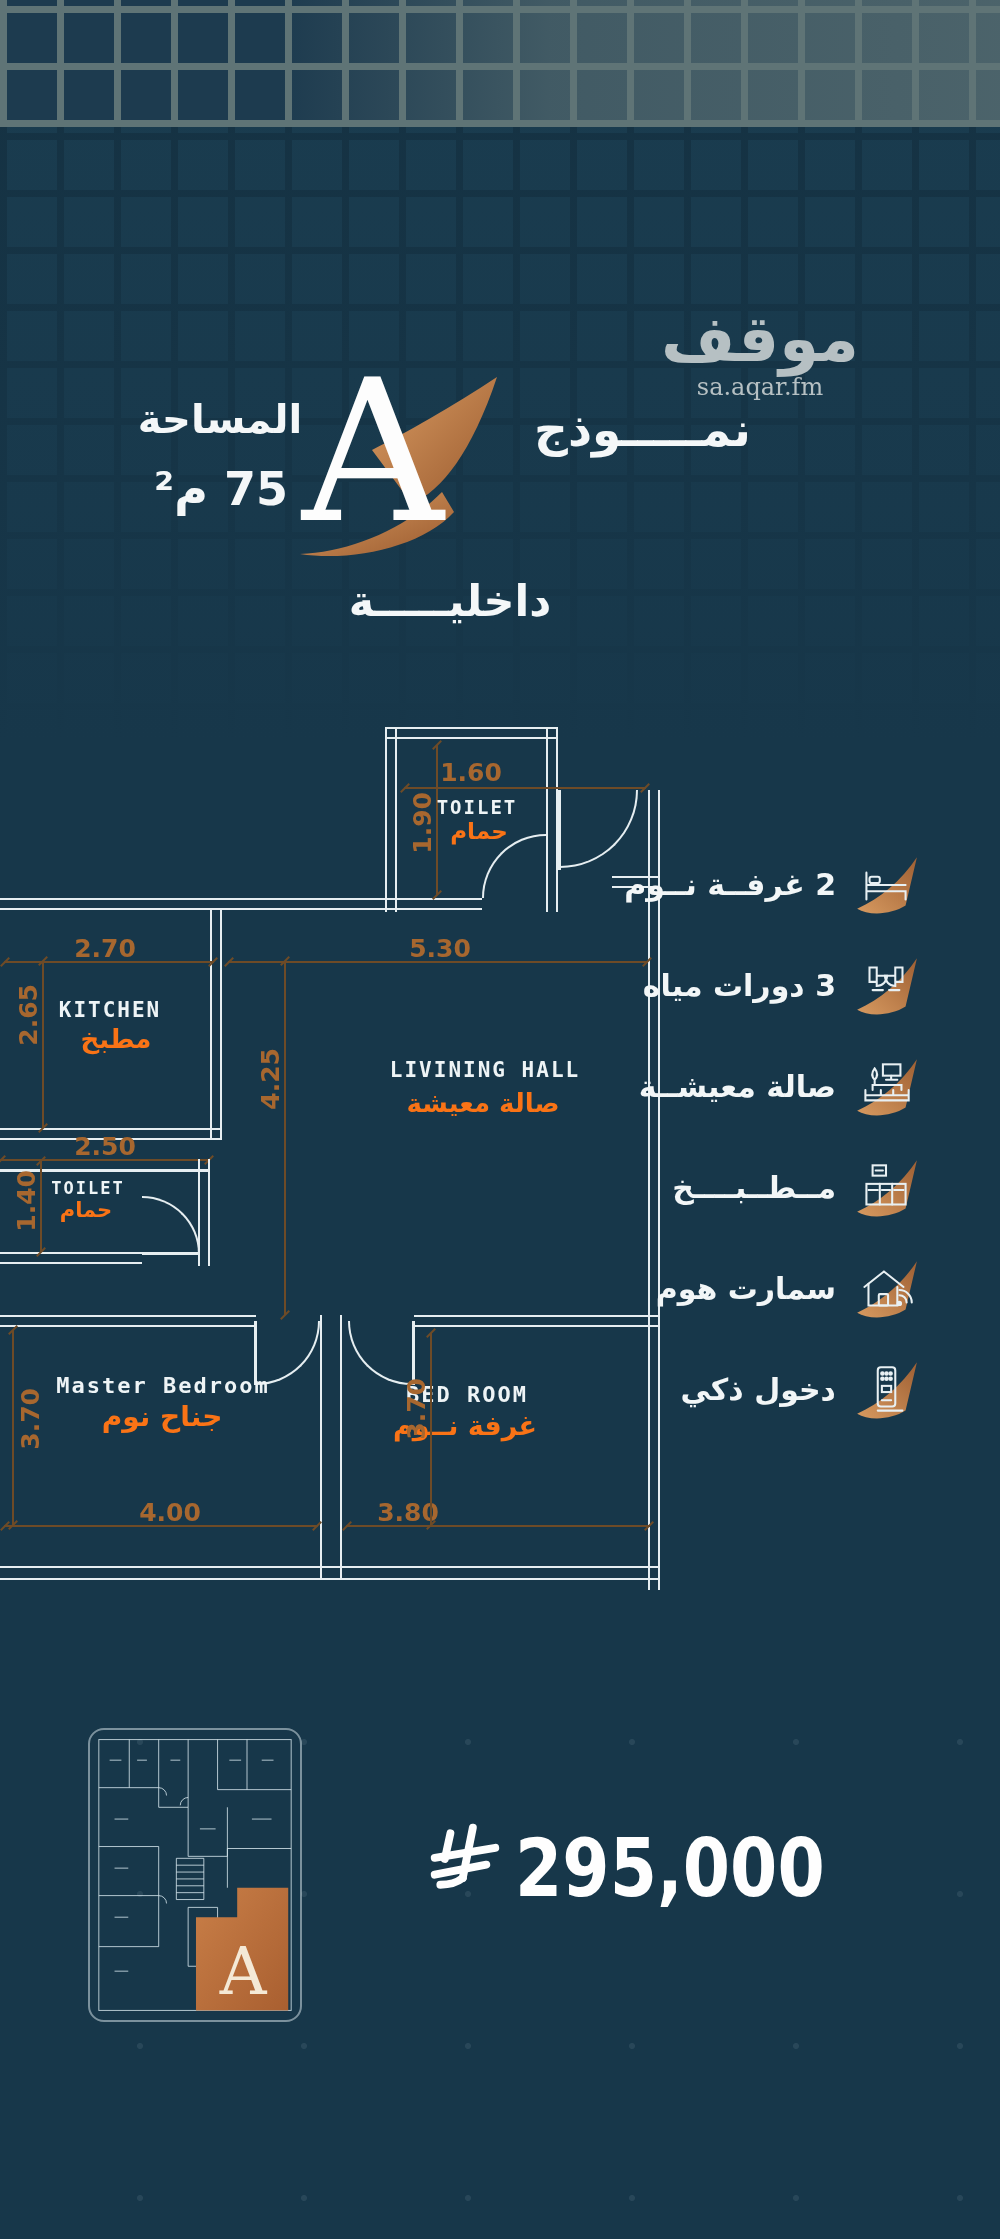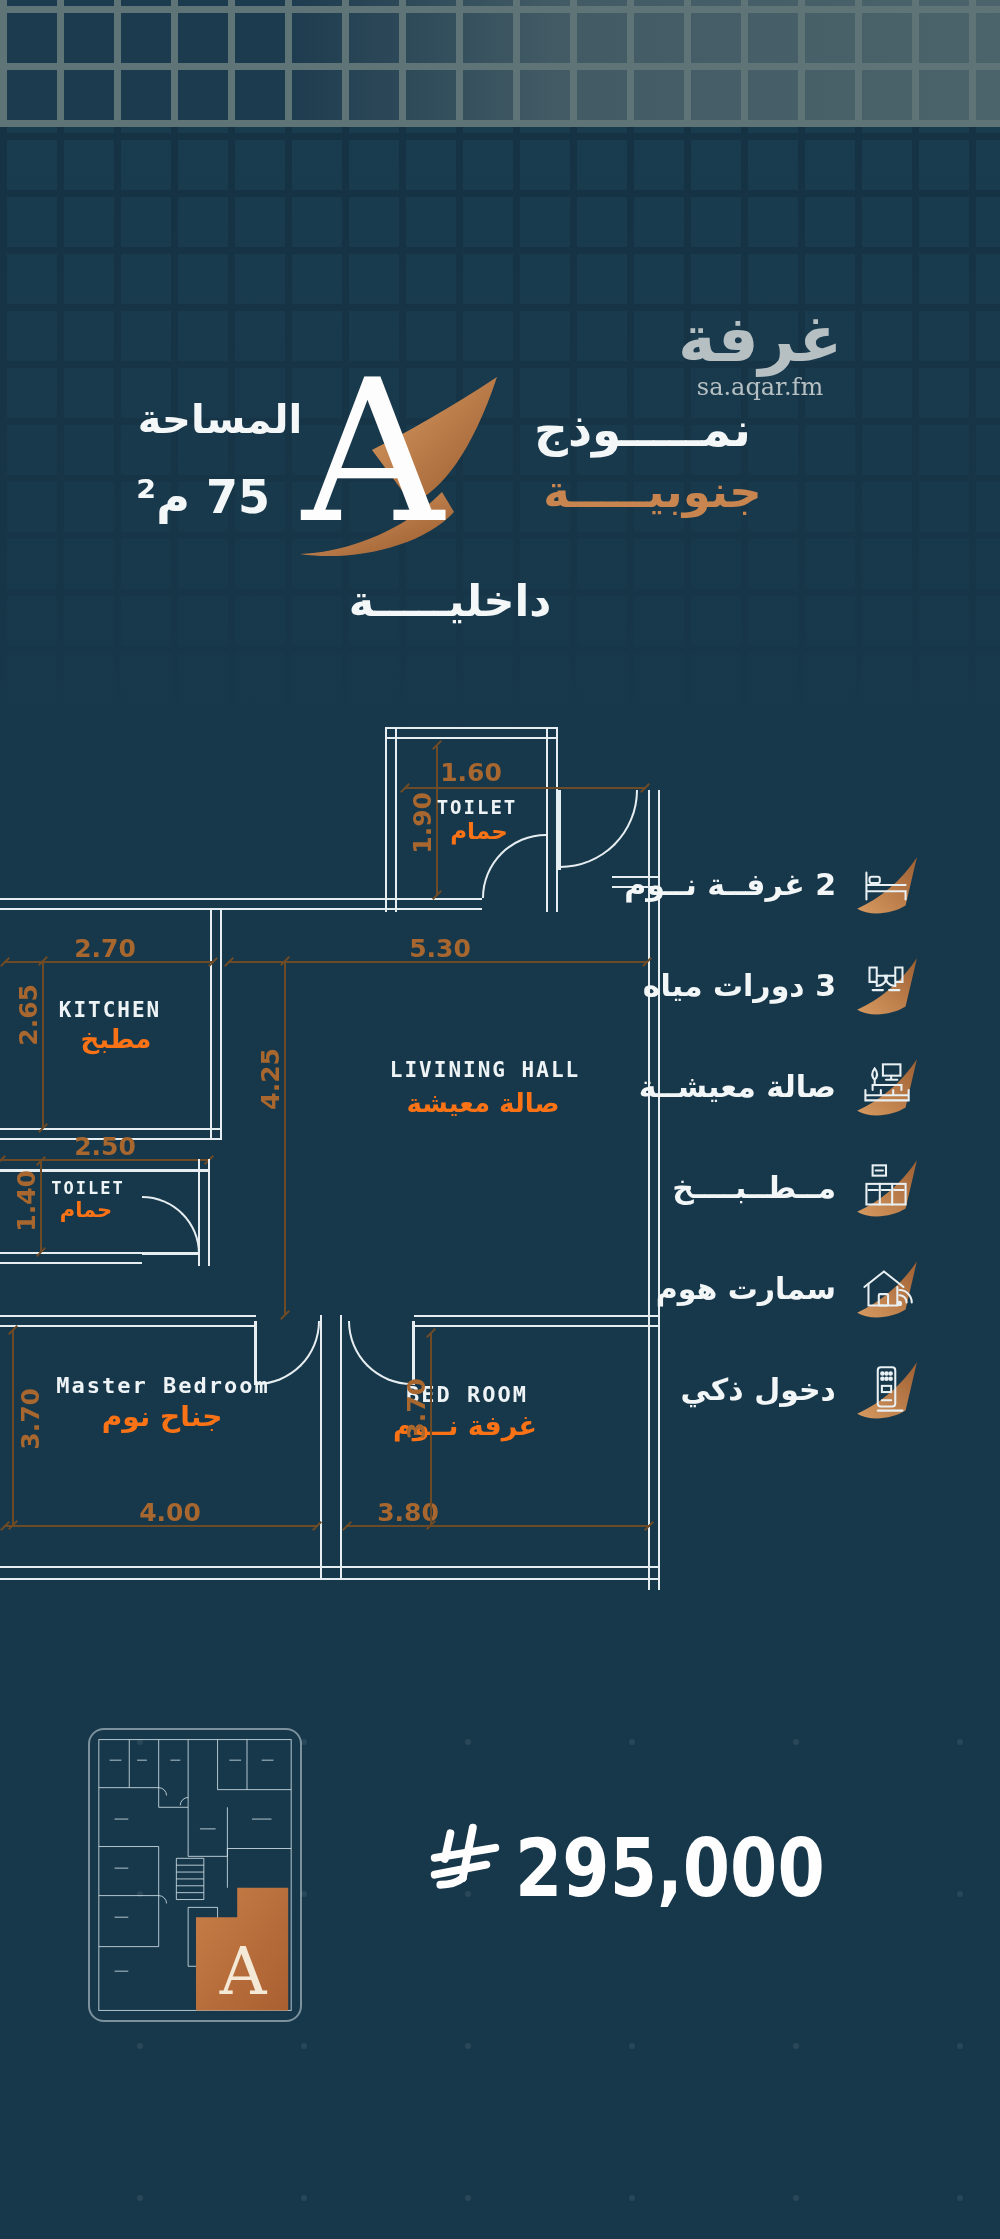--- a/index.html
+++ b/index.html
@@ -37,21 +37,21 @@
      background-image:radial-gradient(circle,rgba(190,215,225,.10) 2.5px,rgba(0,0,0,0) 3.5px);
      background-size:164px 152px;background-position:58px 26px;}
 
   
   .logo-ar{font-weight:700;font-size:64px;line-height:1.05;color:var(--logogray);text-align:center;}
   .logo-domain{font-family:"DejaVu Serif",serif;font-size:24px;color:var(--logogray);text-align:center;}
   .t-model{font-weight:700;font-size:47px;color:#f4f7f8;text-align:center;}
   .t-orient{font-weight:700;font-size:45px;color:var(--orange);text-align:center;}
   .t-interior{font-weight:700;font-size:43px;color:#f4f7f8;text-align:center;}
   .t-area{font-weight:700;font-size:40px;color:#f4f7f8;text-align:center;}
-  .t-areaval{font-weight:700;font-size:46px;color:#f4f7f8;text-align:center;margin-top:8px;}
+  .t-areaval{font-weight:700;font-size:46px;color:#f4f7f8;text-align:right;}
   .bigA{font-family:"DejaVu Serif",serif;font-size:196px;line-height:200px;color:#fdfdfd;}
 
   
   .hd{position:absolute;border-top:2.5px solid var(--wall);border-bottom:2.5px solid var(--wall);}
   .vd{position:absolute;border-left:2.5px solid var(--wall);border-right:2.5px solid var(--wall);}
   .hl{position:absolute;height:2.5px;background:var(--wall);}
   .leaf-v{position:absolute;width:2.5px;background:var(--wall);}
   .leaf-h{position:absolute;height:2.5px;background:var(--wall);}
   .arc{position:absolute;background:transparent;}
   .arc-tl{border-top:2.5px solid var(--wall);border-left:2.5px solid var(--wall);border-top-left-radius:100% 100%;}
@@ -92,41 +92,40 @@
 
   <div class="top-strip">
     <div class="sq"></div>
     <div class="fade"></div>
   </div>
   <div class="pattern"></div>
   <div class="pattern-fade"></div>
   <div class="dots"></div>
 
   <div class="abs" style="left:660px;top:306px;width:200px;">
-    <div class="logo-ar">غرفة</div>
+    <div class="logo-ar">موقف</div>
     <div class="logo-domain">sa.aqar.fm</div>
   </div>
 
   <div class="abs t-model" style="left:520px;top:402px;width:245px;" dir="rtl">نمـــــوذج</div>
 
   <svg class="abs" style="left:292px;top:372px;" width="215" height="200" viewBox="0 0 215 200">
     <defs>
       <linearGradient id="gA" x1="0" y1="0" x2="1" y2="1">
         <stop offset="0" stop-color="#d99c63"></stop>
           <stop offset="1" stop-color="#9a5a2e"></stop>
       </linearGradient>
     </defs>
     <path d="M205 5 C160 35 115 60 80 78 L120 132 C150 118 180 80 205 5 Z" fill="url(#gA)"></path>
     <path d="M150 120 C110 160 55 180 8 182 C60 190 130 175 162 140 Z" fill="url(#gA)"></path>
   </svg>
   <div class="abs bigA" style="left:302px;top:352px;">A</div>
 
   <div class="abs t-area" style="left:130px;top:396px;width:180px;" dir="rtl">المساحة</div>
   <div class="abs t-areaval" style="left:118px;top:462px;width:170px;" dir="rtl">75 م²</div>
-  <div class="abs t-orient" style="left:500px;top:465px;width:305px;" dir="rtl">جنوبيـــــة</div>
   <div class="abs t-interior" style="left:305px;top:576px;width:290px;" dir="rtl">داخليـــــة</div>
 
   <div class="abs" style="left:0;top:0;">
 
     <div class="hd" style="left:385px;top:727px;width:173px;height:12px;"></div>
     <div class="vd" style="left:385px;top:727px;width:12px;height:185px;"></div>
     <div class="vd" style="left:546px;top:727px;width:12px;height:185px;"></div>
     <div class="hd" style="left:0;top:898px;width:482px;height:12px;"></div>
     <div class="arc arc-tl" style="left:482px;top:834px;width:64px;height:64px;"></div>
 

